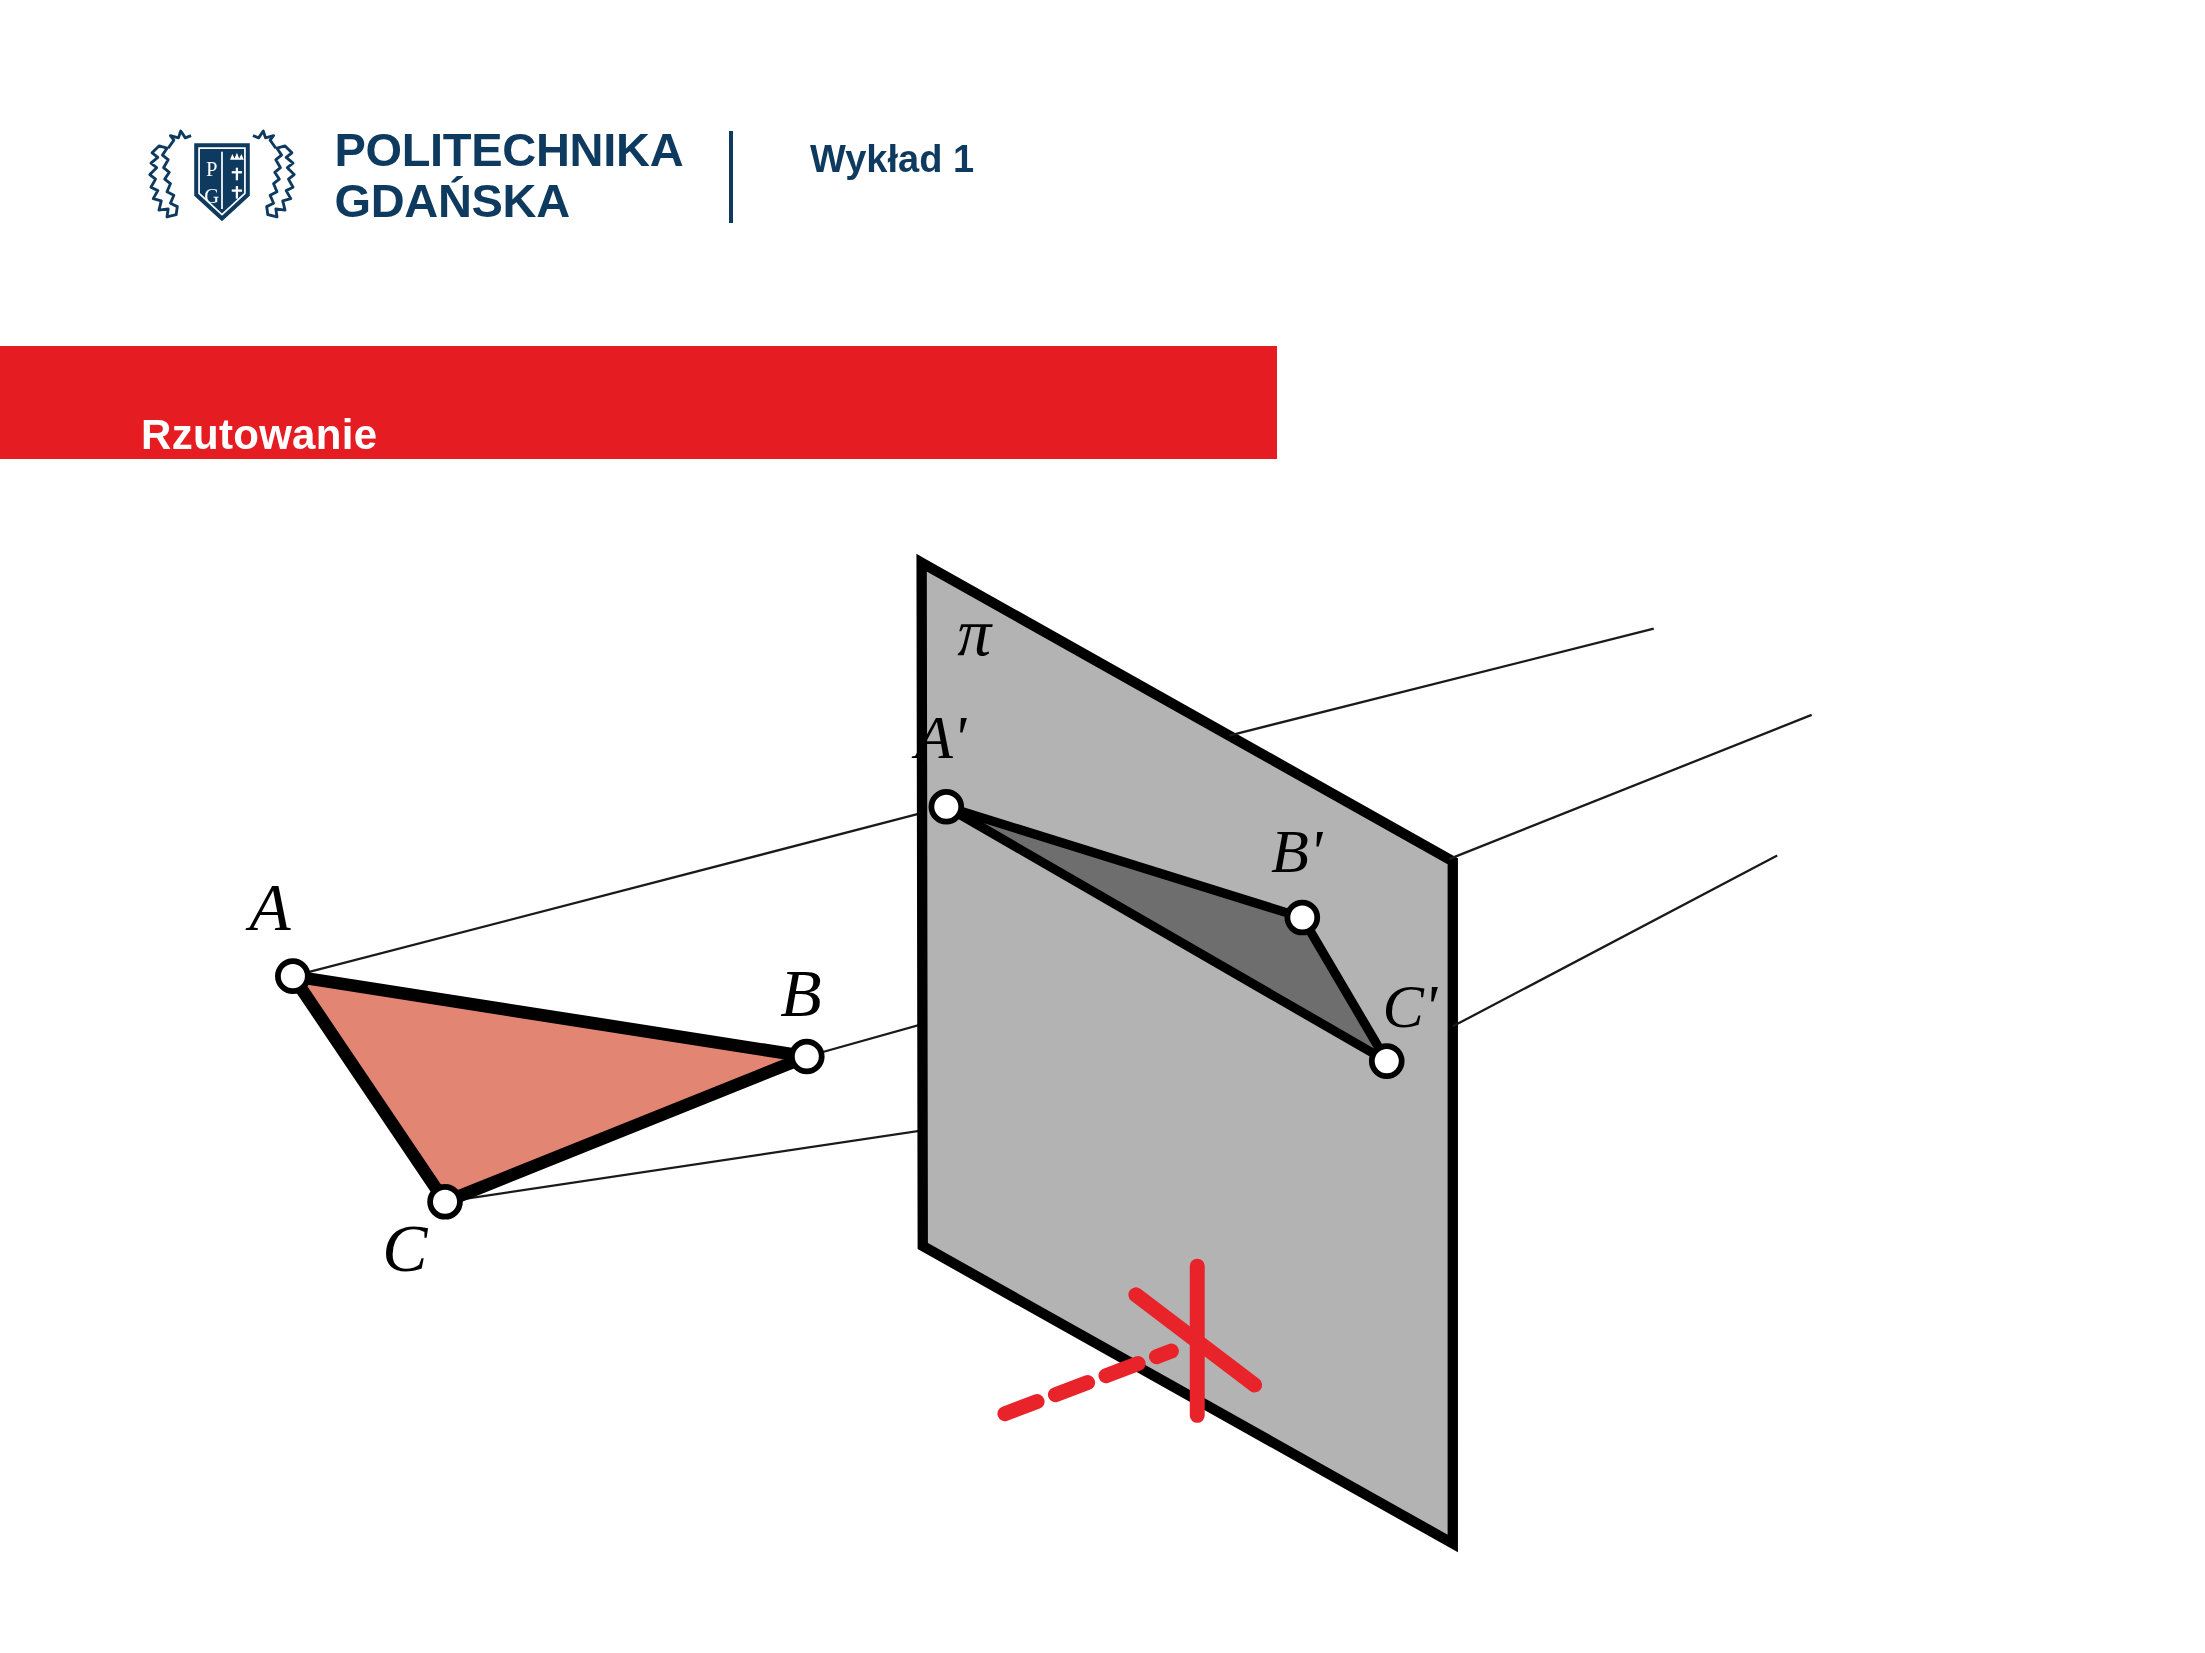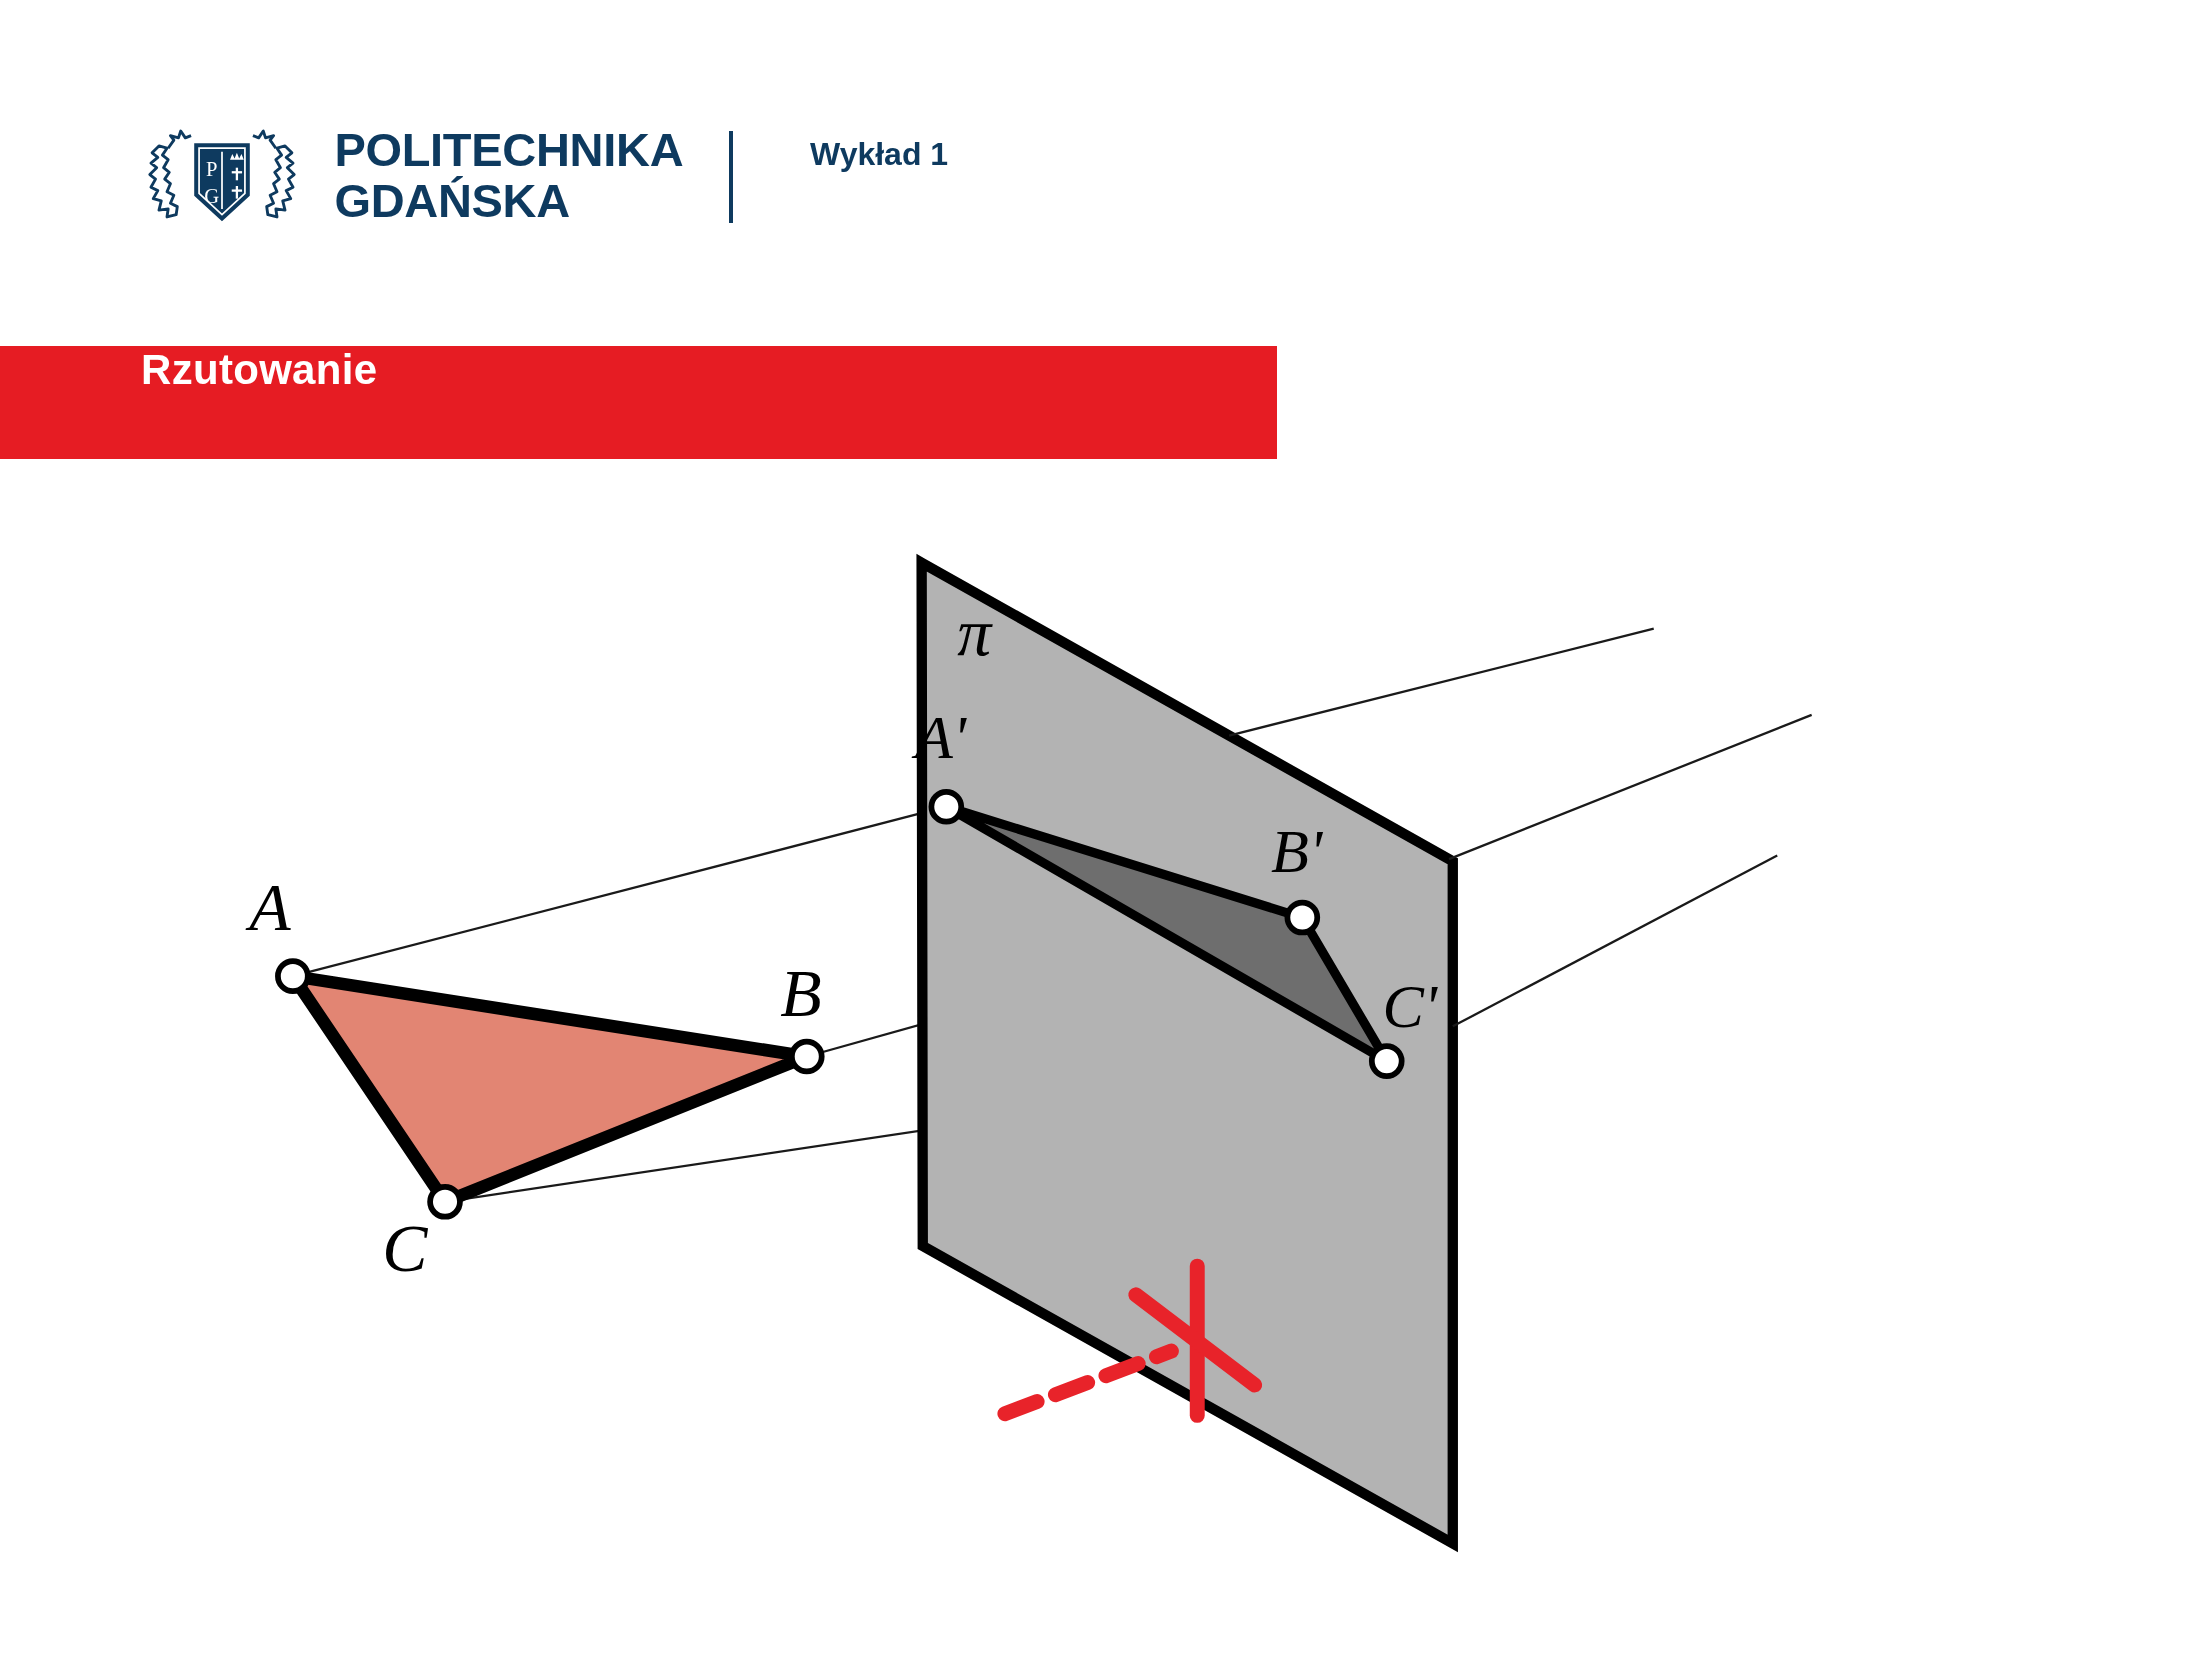--- a/index.html
+++ b/index.html
@@ -21,29 +21,29 @@
   #uni-name{
     color:#0e3a5f; font-weight:bold; font-size:47px; line-height:1.08;
     letter-spacing:-0.3px; white-space:pre-line;
   }
   #header-divider{
     position:absolute; left:729px; top:131px;
     width:4px; height:92px; background:#0e3a5f;
   }
   #lecture-block{
     position:absolute; left:810px; top:130px;
-    color:#0e3a5f; font-weight:bold; font-size:32px; line-height:1.55;
+    color:#0e3a5f; font-weight:bold; font-size:38px; line-height:1.55;
   }
 
   
   #title-bar{
     position:absolute; left:0px; top:346px;
     width:1277px; height:113px;
     background:#e61c23;
-    display:flex; align-items:flex-start;
+    display:flex; align-items:flex-end;
   }
   #title-text{
     color:#ffffff; font-weight:bold; font-size:42px;
     margin-left:141px; letter-spacing:0.3px;
   }
 
   
   #figure{
     position:absolute; left:0; top:482px; width:2205px; height:1172px;
   }

